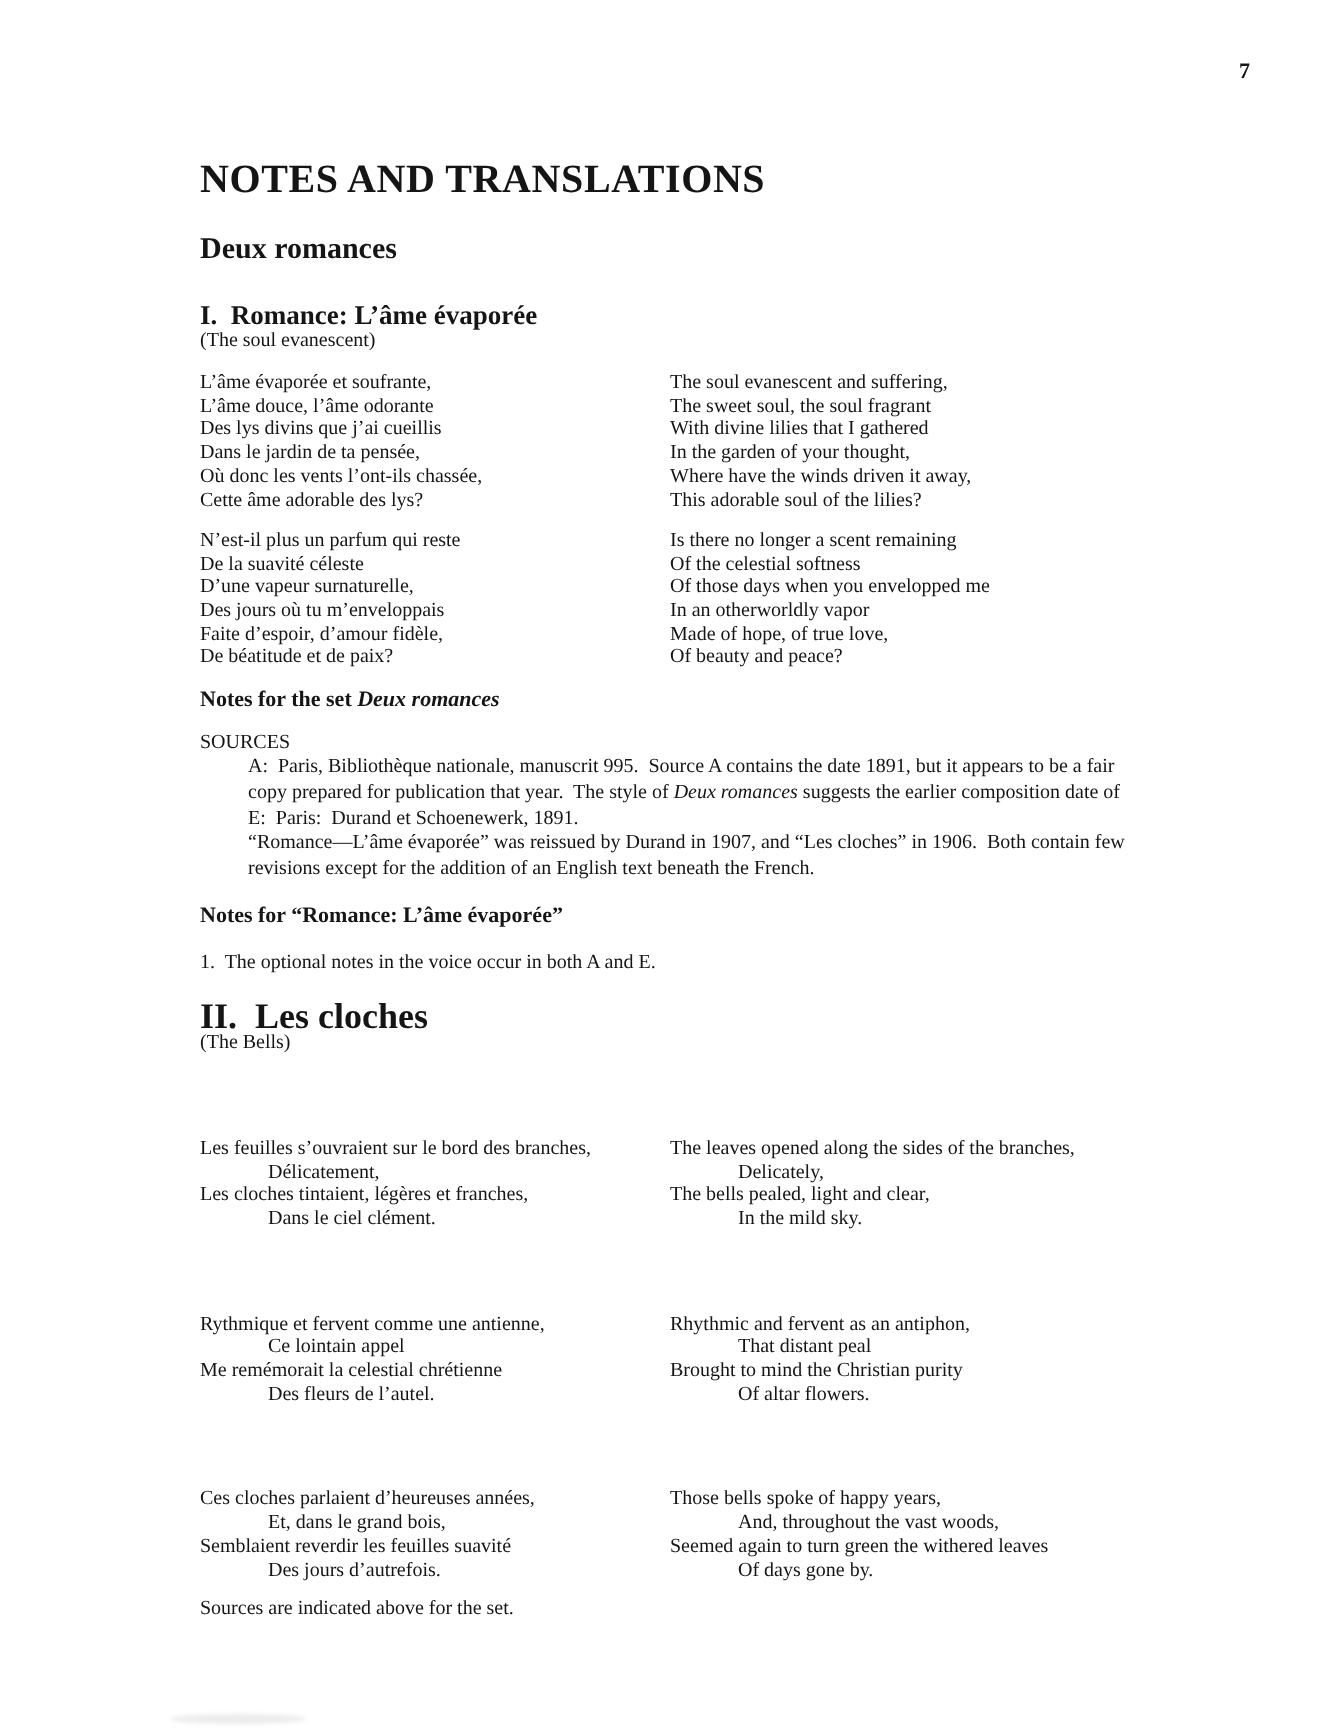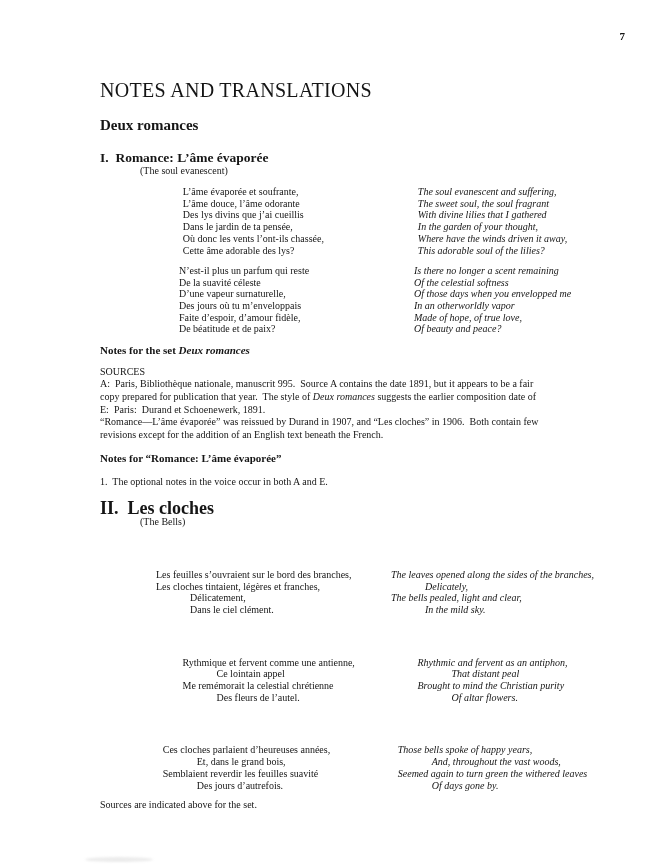--- a/index.html
+++ b/index.html
@@ -10,42 +10,42 @@
     color:#151515;
     position:relative;
     overflow:hidden;
   }
   .pageno {
     position:absolute; top:30px; right:42px;
     font-weight:bold; font-size:11px;
   }
   .content { position:absolute; left:100px; top:80px; width:550px; }
   h1 {
-    margin:0; font-size:20px; line-height:20px; font-weight:normal;
+    margin:0; font-size:20px; line-height:20px; font-weight:bold;
     letter-spacing:.3px; white-space:pre-wrap;
   }
   h2 { margin:17px 0 0; font-size:15px; line-height:16px; font-weight:bold; white-space:pre-wrap; }
   h3 { margin:17px 0 0; font-size:13.5px; line-height:15px; font-weight:bold; white-space:pre-wrap; }
   h3.h2sec { margin-top:13px; font-size:18px; }
-  .subtitle { font-size:10px; line-height:12px; white-space:pre-wrap;margin-left:40px; }
+  .subtitle { font-size:10px; line-height:12px; white-space:pre-wrap; }
   .poem { margin-top:9px; font-size:10px; line-height:11.7px; }
   .poem.p2 { margin-top:12px; }
-  .stanza { display:flex; margin-bottom:8.6px;justify-content:center; }
+  .stanza { display:flex; margin-bottom:8.6px; }
   .poem.p2 .stanza { margin-bottom:8px;margin-top:41px; }
   .col.fr { width:235px; flex:none; }
-  .col.en { font-style:italic; }
+  .col.en { }
   .ln { white-space:pre-wrap; }
   .ln.ind { padding-left:34px; }
   .bold-note {
     font-weight:bold; font-size:11px; line-height:13px;
     white-space:pre-wrap;
   }
   .bold-note.nr { margin-top:10px; }
   .src-label { margin-top:9px; font-size:10px; line-height:12.7px; white-space:pre-wrap; }
-  .src { font-size:10px; line-height:12.7px; }
+  .src { font-size:10px; line-height:12.7px;margin-left:24px; }
   .src-line { white-space:pre-wrap; }
   .it { font-style:italic; }
   .note1 { margin-top:11px; font-size:10px; line-height:12px; white-space:pre-wrap; }
   .closing { margin-top:8px; font-size:10px; line-height:12px; white-space:pre-wrap; }
   .smudge {
     position:absolute; left:85px; bottom:2px; width:68px; height:5px;
     background:#ececec; border-radius:50%; filter:blur(1px);
   }
 </style>
 </head>
@@ -115,22 +115,22 @@
     <div class="bold-note nr">Notes for “Romance: L’âme évaporée”</div>
     <div class="note1">1.  The optional notes in the voice occur in both A and E.</div>
 
     <h3 class="h2sec">II.  Les cloches</h3>
     <div class="subtitle">(The Bells)</div>
 
     <div class="poem p2">
       <div class="stanza">
           <div class="col fr">
             <div class="ln">Les feuilles s’ouvraient sur le bord des branches,</div>
+            <div class="ln ind">Délicatement,</div>
             <div class="ln">Les cloches tintaient, légères et franches,</div>
-            <div class="ln ind">Délicatement,</div>
             <div class="ln ind">Dans le ciel clément.</div>
           </div>
           <div class="col en">
             <div class="ln">The leaves opened along the sides of the branches,</div>
             <div class="ln ind">Delicately,</div>
             <div class="ln">The bells pealed, light and clear,</div>
             <div class="ln ind">In the mild sky.</div>
           </div>
         </div>
       <div class="stanza">

